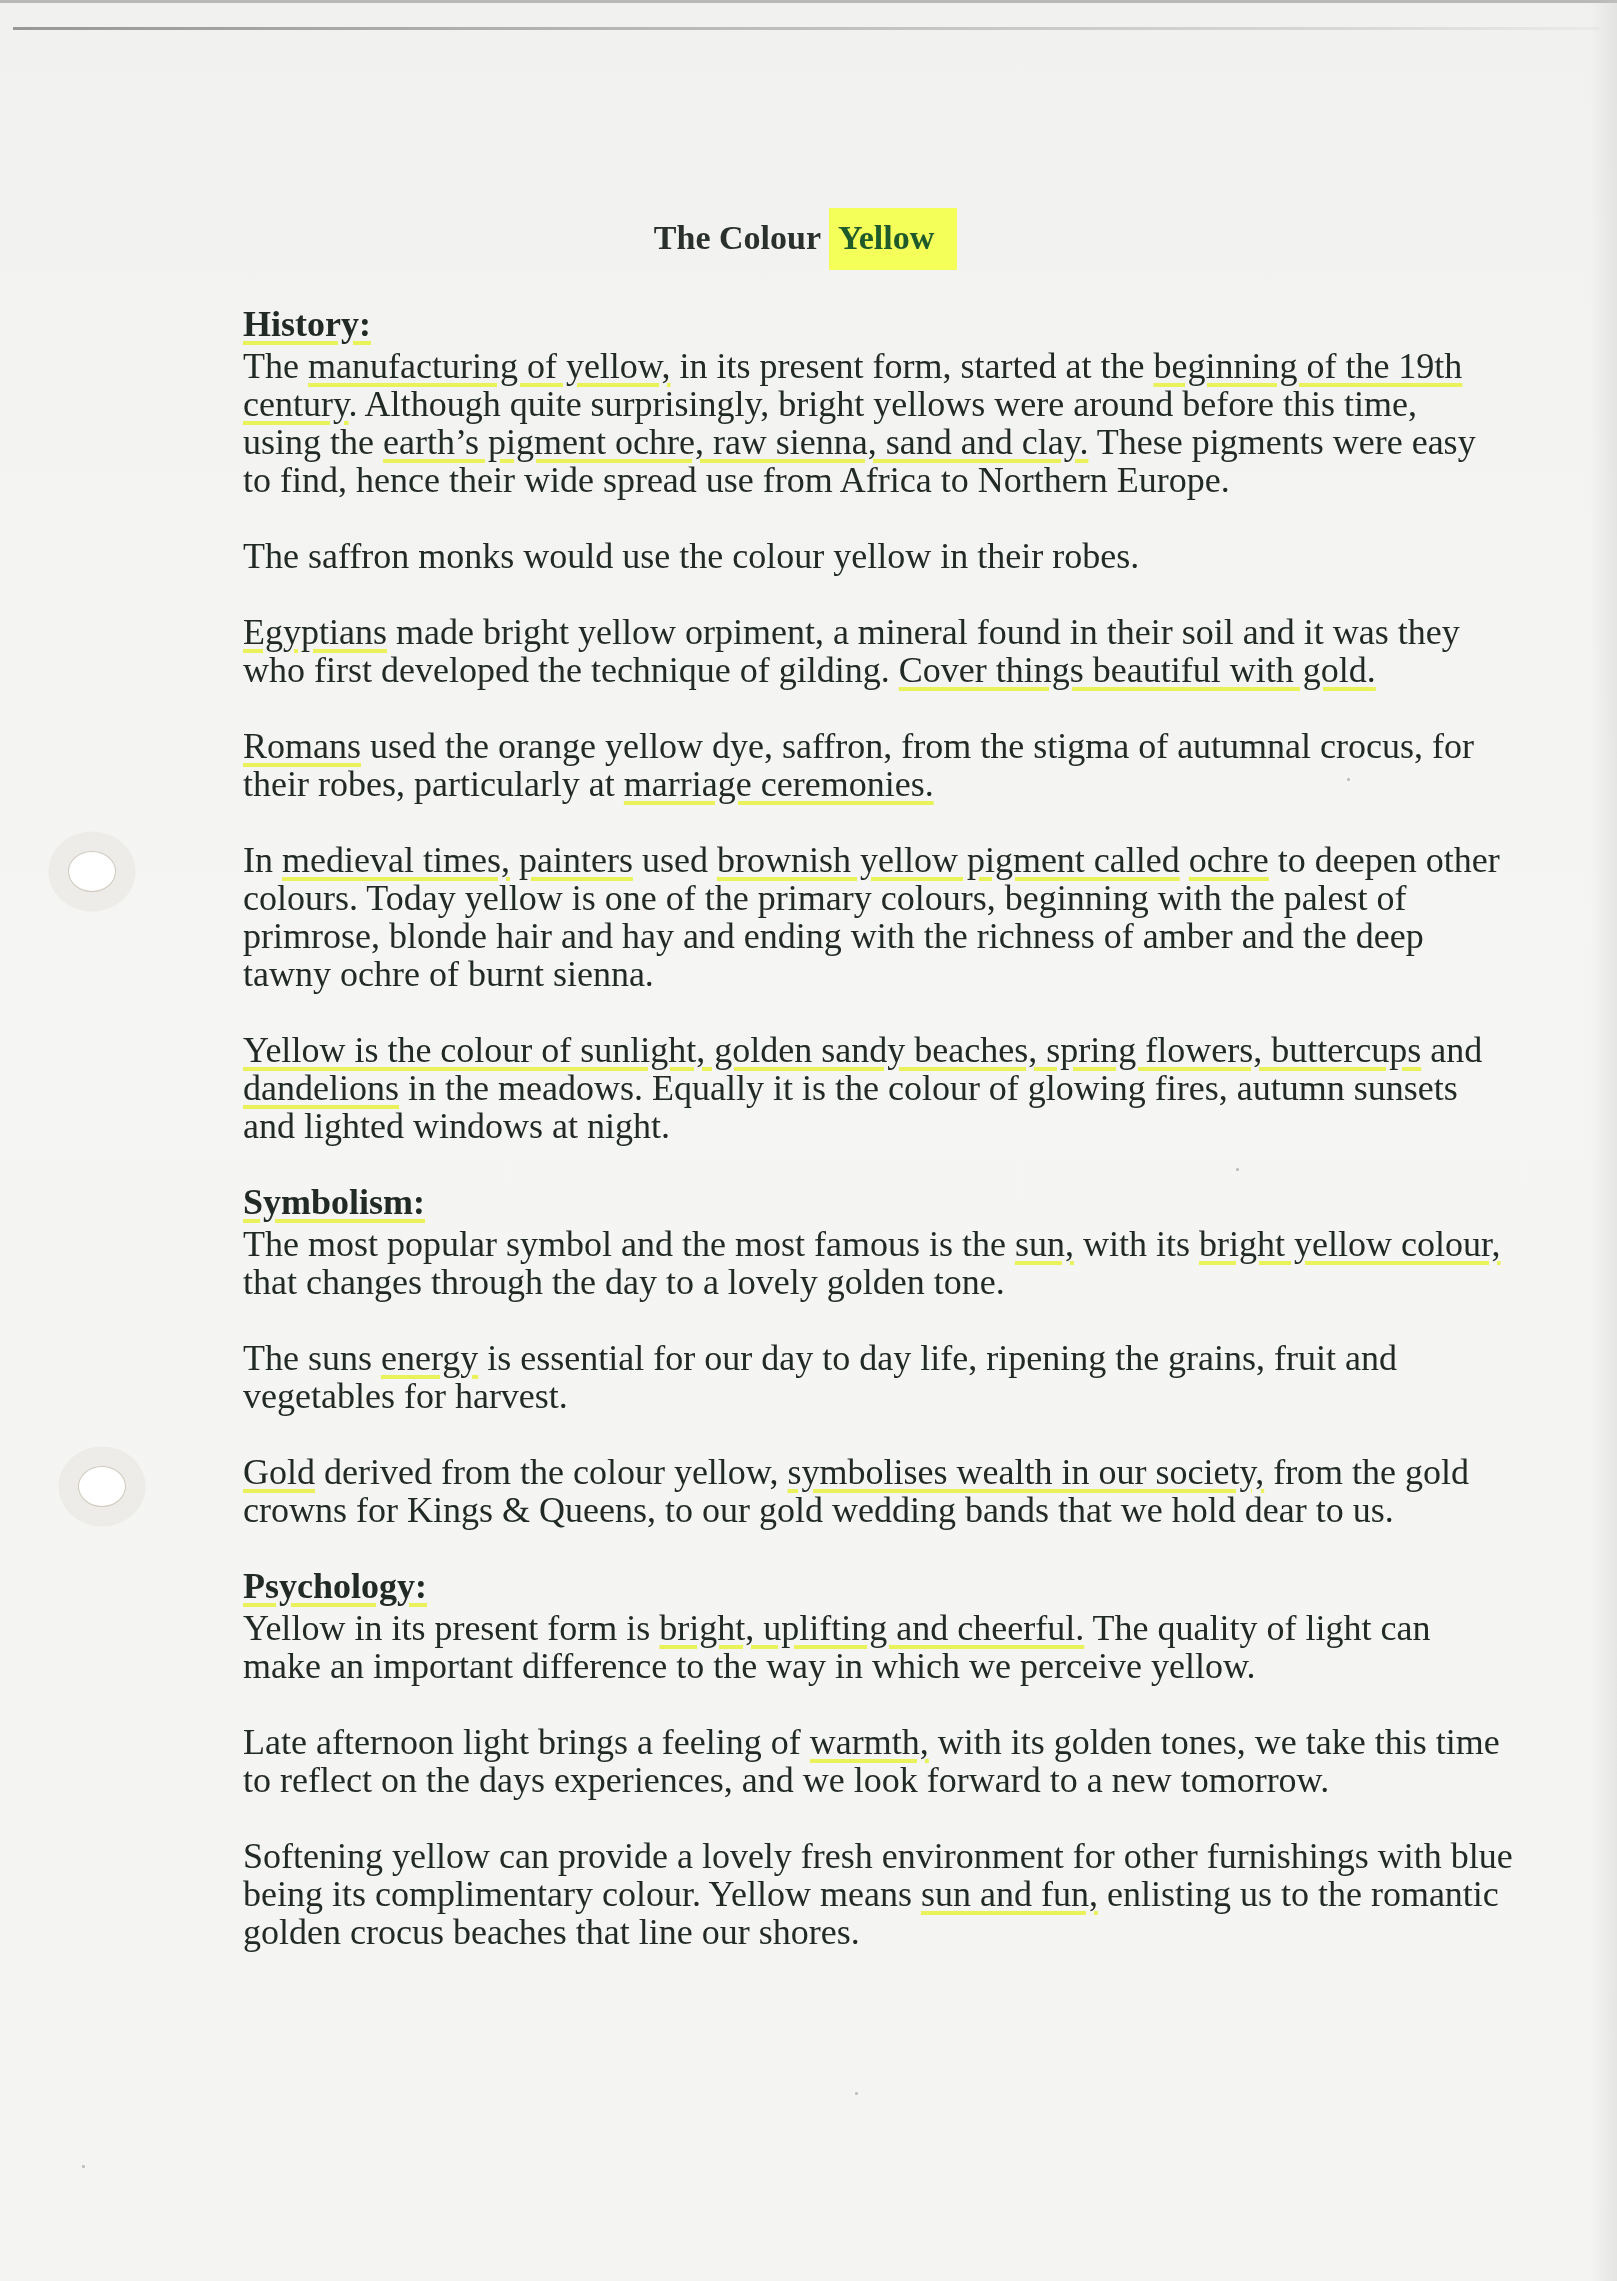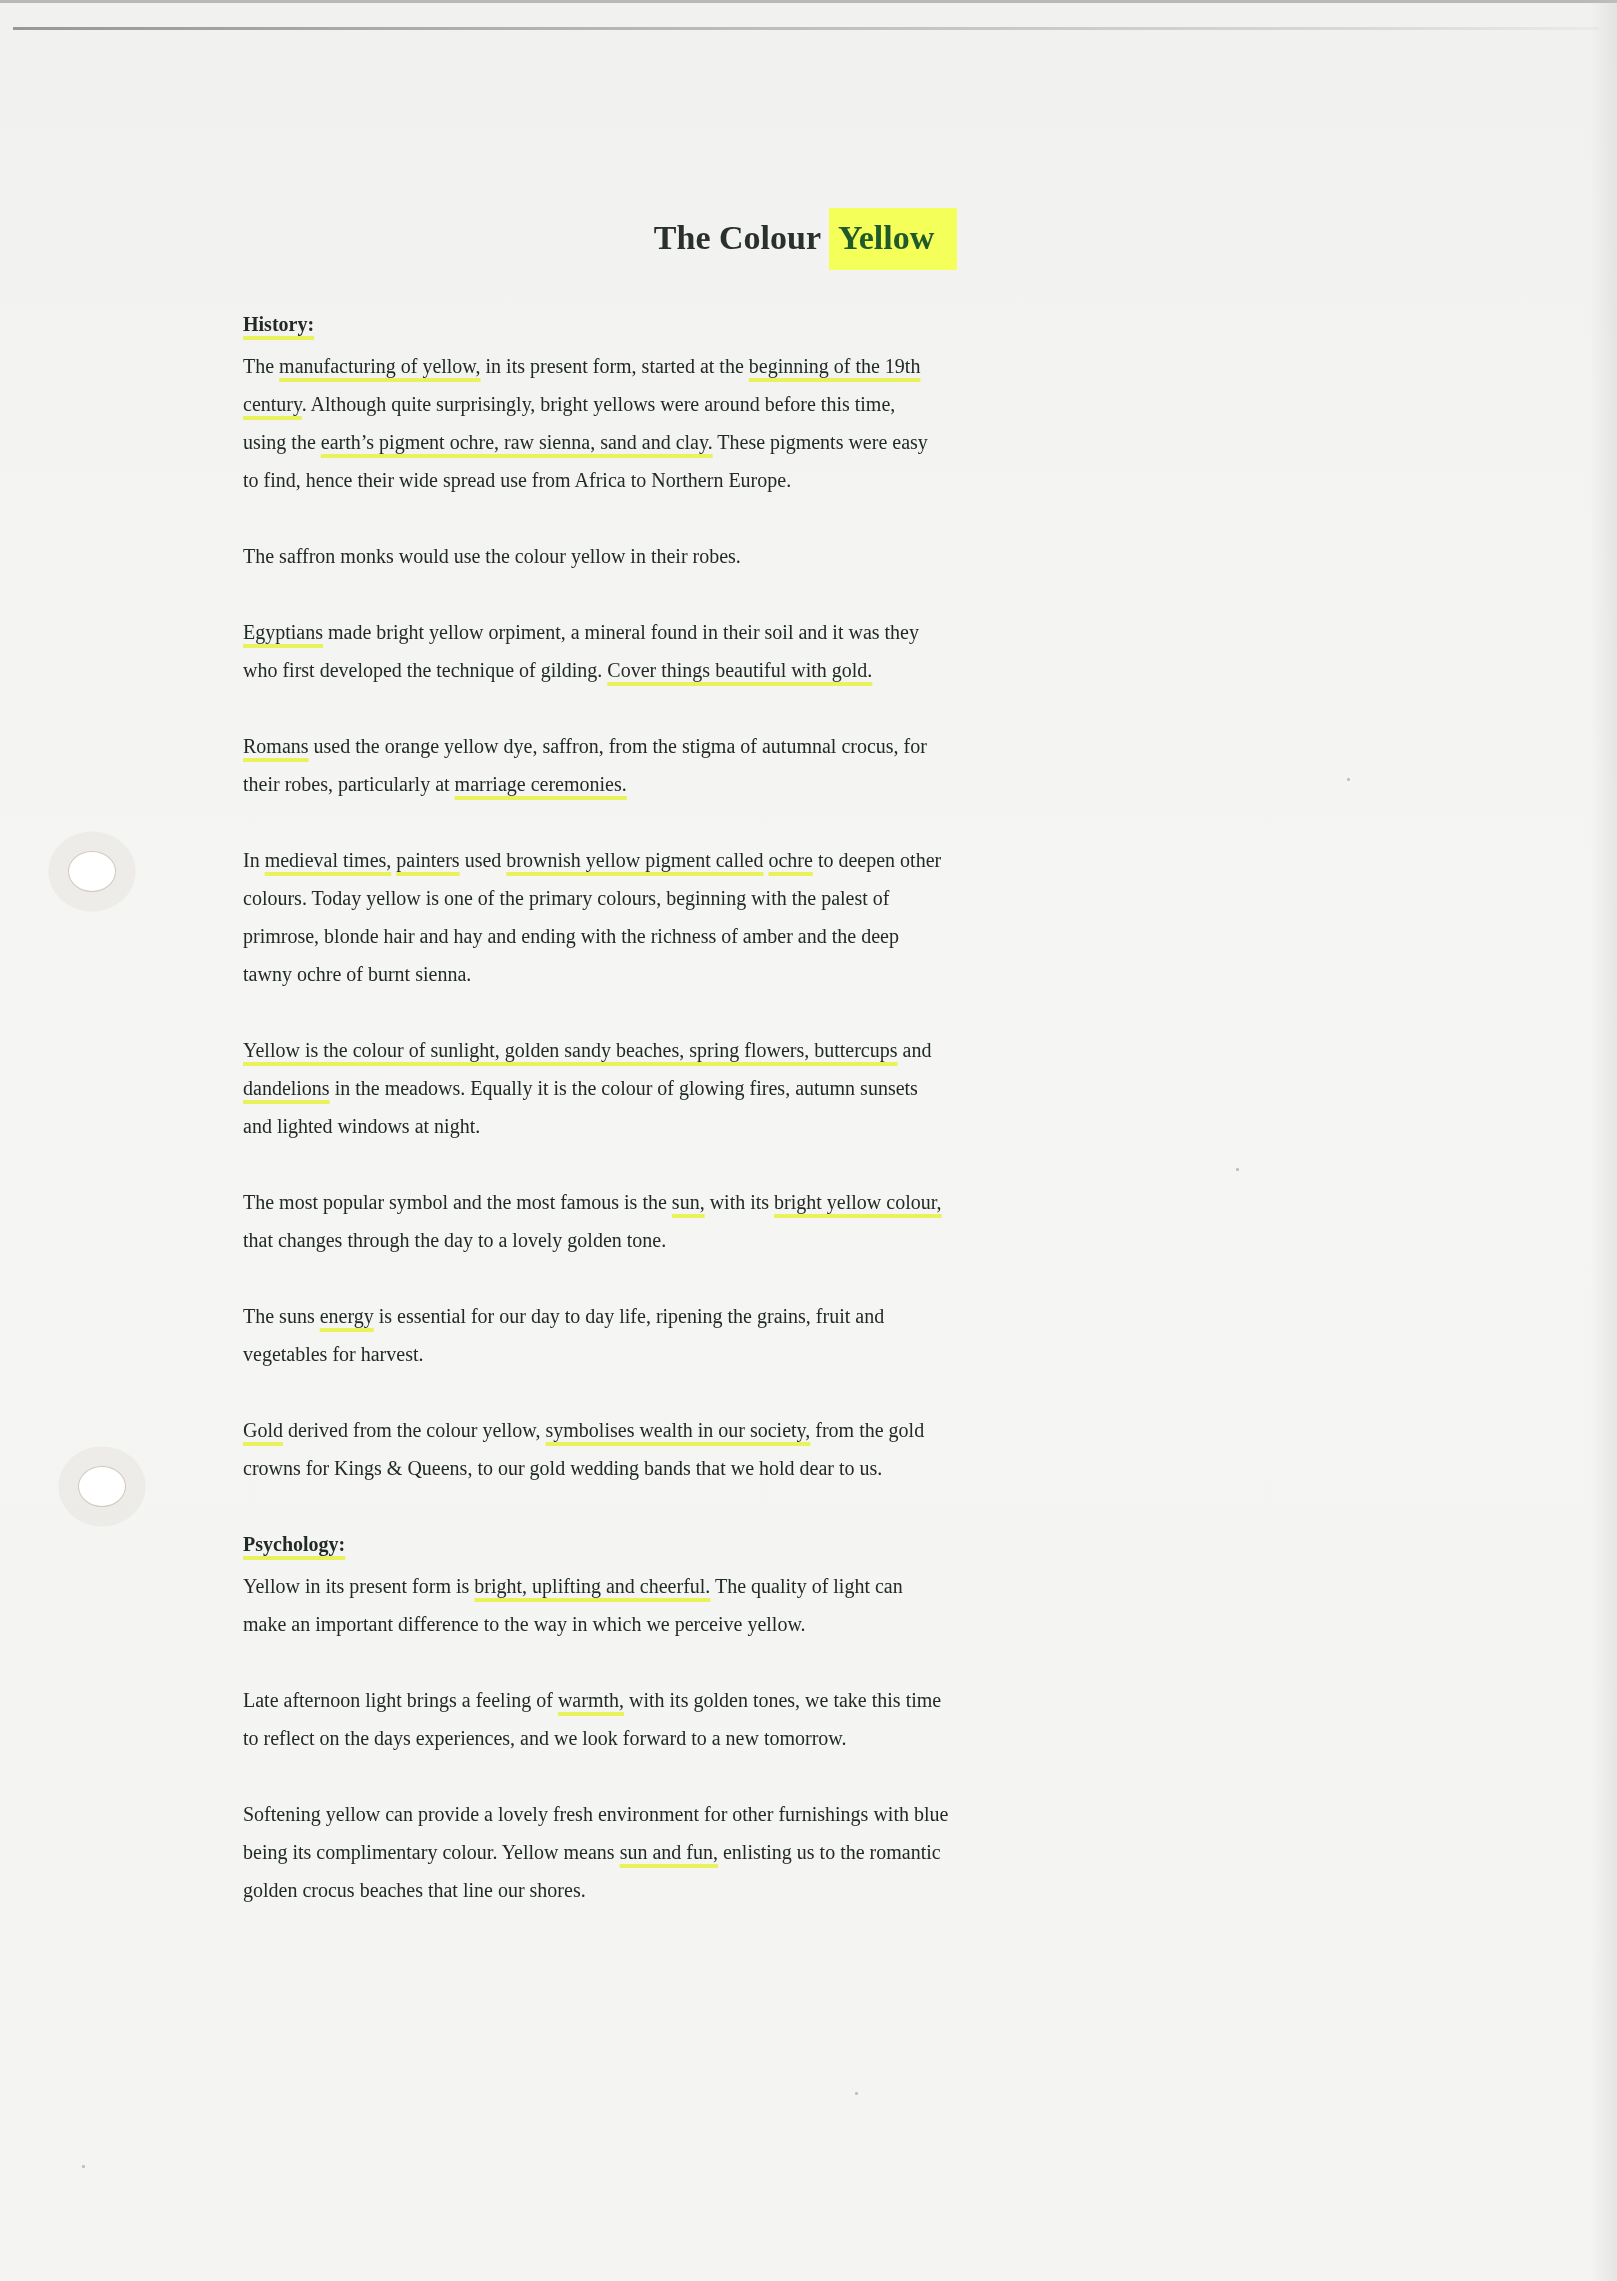--- a/index.html
+++ b/index.html
@@ -32,21 +32,21 @@
   }
   .title {
     position: absolute; top: 219px; left: 0; width: 1611px; text-align: center;
     font-weight: bold; font-size: 34px; color: #2a312d;
   }
   .title .hl {
     background: #f4ff5a; padding: 10.7px 23px 14.3px 9px; color: #1f5a2a;
   }
   .content {
     position: absolute; left: 243px; top: 305px; width: 1150px;
-    font-size: 20px; line-height: 38px;
+    font-size: 36px; line-height: 38px;
   }
   .heading { font-weight: bold; display: inline-block; }
   .para { margin: 4px 0 38px 0; }
   .line { white-space: nowrap; display: block; }
   .u {
     text-decoration: underline; text-decoration-color: #e9f25a;
     text-decoration-thickness: 3.6px; text-underline-offset: 4.5px;
   }
   .speck { position: absolute; width: 2.7px; height: 2.7px; border-radius: 50%; background: #9a9a9a; opacity: 0.6; }
 </style>
@@ -96,20 +96,21 @@
         <span class="line">primrose, blonde hair and hay and ending with the richness of amber and the deep</span>
         <span class="line">tawny ochre of burnt sienna.</span>
       </div>
       <div class="para">
         <span class="line"><span class="u">Yellow is the colour of sunlight, golden sandy beaches, spring flowers, buttercups</span> and</span>
         <span class="line"><span class="u">dandelions</span> in the meadows. Equally it is the colour of glowing fires, autumn sunsets</span>
         <span class="line">and lighted windows at night.</span>
       </div>
     </section>
     <section>
+      <span class="heading line"><span class="u">Symbolism:</span></span>
       <div class="para">
         <span class="line">The most popular symbol and the most famous is the <span class="u">sun,</span> with its <span class="u">bright yellow colour,</span></span>
         <span class="line">that changes through the day to a lovely golden tone.</span>
       </div>
       <div class="para">
         <span class="line">The suns <span class="u">energy</span> is essential for our day to day life, ripening the grains, fruit and</span>
         <span class="line">vegetables for harvest.</span>
       </div>
       <div class="para">
         <span class="line"><span class="u">Gold</span> derived from the colour yellow, <span class="u">symbolises wealth in our society,</span> from the gold</span>

